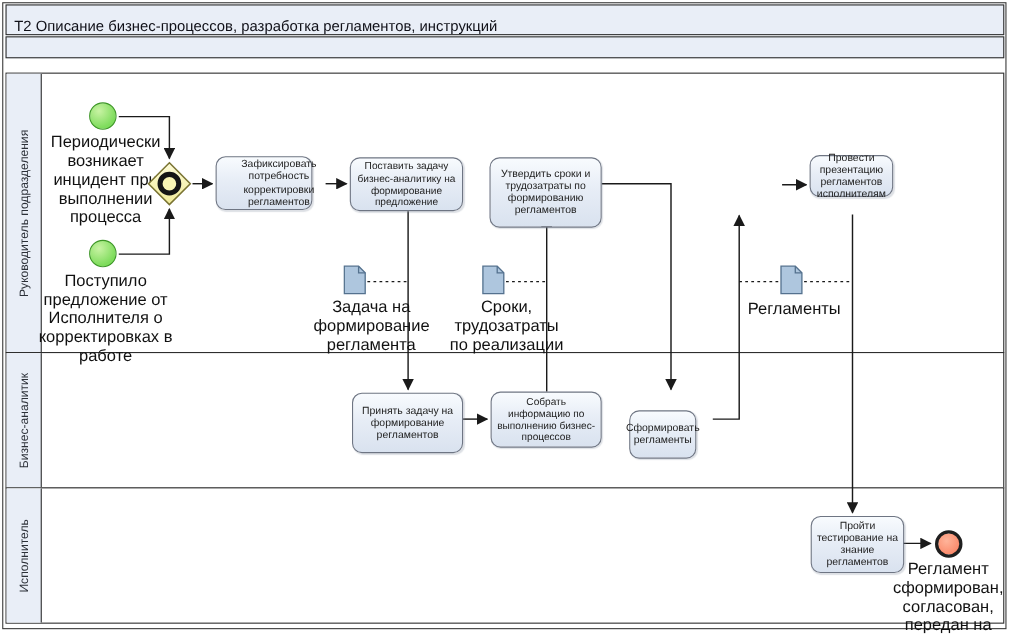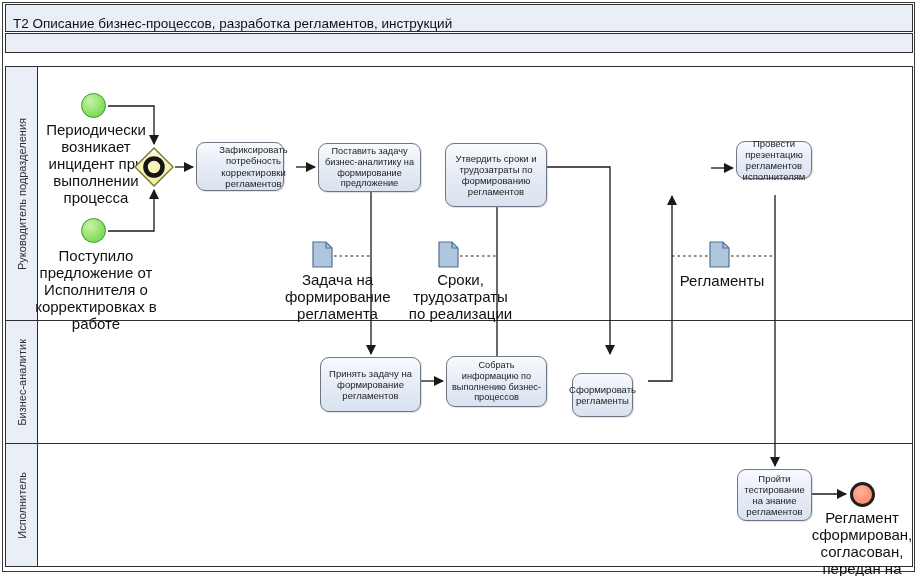--- a/index.html
+++ b/index.html
@@ -127,17 +127,17 @@
   <svg class="dobj" style="left:709px;top:241px;" width="22" height="28">
     <path d="M1,1 L14,1 L20,7 L20,26 L1,26 Z" fill="#aec6de" stroke="#54718e" stroke-width="1.2"></path>
     <path d="M14,1 L14,7 L20,7" fill="none" stroke="#54718e" stroke-width="1.2"></path>
   </svg>
   <div class="node-label" style="left:672px;top:272px;width:100px;">Регламенты</div>
 
   <div class="task" style="left:320px;top:357px;width:101px;height:55px;">Принять задачу на формирование регламентов</div>
   <div class="task" style="left:446px;top:356px;width:101px;height:51px;font-size:9.2px;">Собрать информацию по выполнению бизнес-процессов</div>
   <div class="task" style="left:572px;top:357px;width:61px;height:44px;margin-top:16px;">Сформировать регламенты</div>
 
-  <div class="task" style="left:737px;top:469px;width:75px;height:52px;">Пройти тестирование на знание регламентов</div>
+  <div class="task" style="left:737px;top:469px;width:85px;height:52px;">Пройти тестирование на знание регламентов</div>
   <div class="event-end" style="left:850px;top:482px;"></div>
   <div class="node-label" style="left:808px;top:509px;width:108px;">Регламент сформирован, согласован, передан на исполнение</div>
 
 </div>
 
 </body></html>

